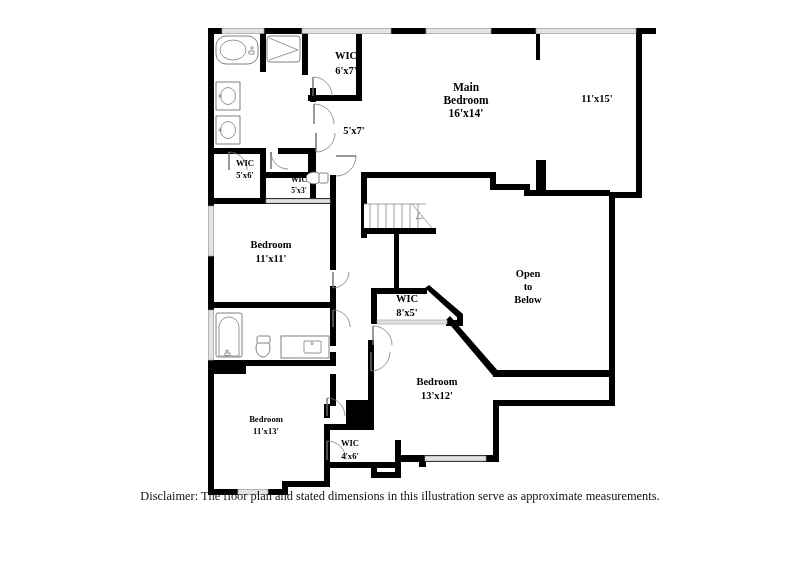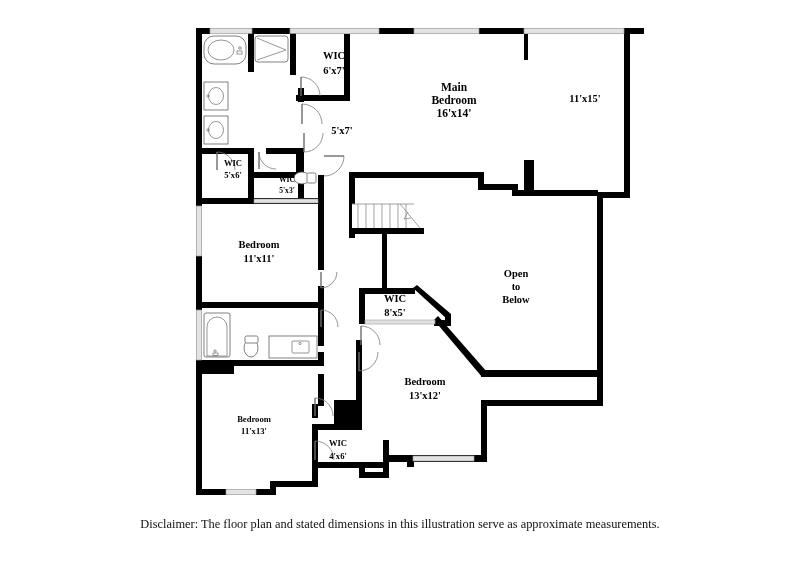--- a/index.html
+++ b/index.html
@@ -9,21 +9,21 @@
   }
   body {
     width: 800px;
     height: 582px;
     position: relative;
     font-family: "Liberation Serif", serif;
     overflow: hidden;
   }
   #plan-wrap {
     position: absolute;
-    left: 4px;
+    left: 16px;
     top: 0;
     width: 724px;
     height: 582px;
   }
   svg#floorplan {
     display: block;
     width: 800px;
     height: 582px;
   }
   .room-label {
@@ -69,21 +69,21 @@
     stroke-width: 0.8;
   }
   .closet-rod {
     fill: #e1e1e1;
     stroke: #9d9d9d;
     stroke-width: 0.6;
   }
   #disclaimer {
     position: absolute;
     left: 0;
-    top: 516px;
+    top: 488px;
     width: 800px;
     text-align: center;
     font-family: "Liberation Serif", serif;
     font-size: 12.4px;
     line-height: 1.42;
     color: #111111;
   }
   #disclaimer div { white-space: nowrap; }
 </style>
 </head>

